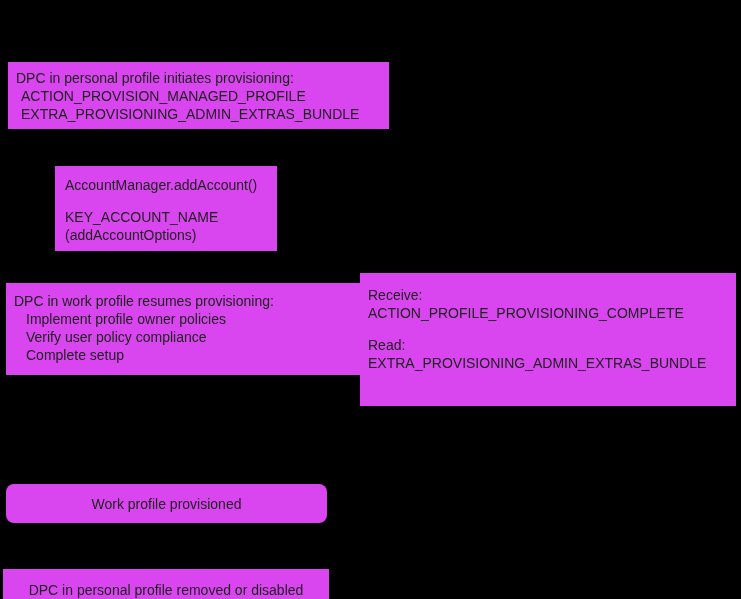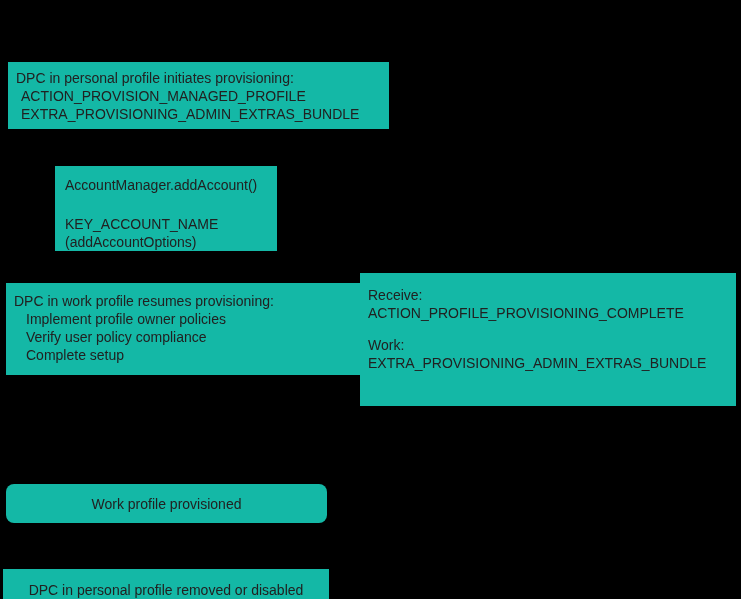--- a/index.html
+++ b/index.html
@@ -13,38 +13,38 @@
     height: 599px;
     background: #000000;
     overflow: hidden;
     font-family: "Liberation Sans", sans-serif;
     color: #212121;
     font-size: 14px;
     line-height: 18px;
   }
   .box {
     position: absolute;
-    background: #14b8a6;
+    background: #d946ef;
     box-sizing: border-box;
   }
   .box .line { white-space: nowrap; }
 
   
   .box-initiate {
     left: 8px; top: 62px; width: 381px; height: 67px;
     padding: 7px 6px 0 8px;
   }
   .box-initiate .indent-sm { padding-left: 5px; }
 
   
   .box-add-account {
     left: 55px; top: 166px; width: 222px; height: 85px;
     padding: 10px 4px 0 10px;
   }
-  .box-add-account .gap-above { margin-top: 21px; }
+  .box-add-account .gap-above { margin-top: 14px; }
 
   
   .box-resume {
     left: 6px; top: 283px; width: 376px; height: 92px;
     padding: 9px 16px 0 8px;
   }
   .box-resume .indent-md { padding-left: 12px; }
 
   
   .box-receive {
@@ -84,21 +84,21 @@
   <div class="box box-resume">
     <div class="line">DPC in work profile resumes provisioning:</div>
     <div class="line indent-md">Implement profile owner policies</div>
     <div class="line indent-md">Verify user policy compliance</div>
     <div class="line indent-md">Complete setup</div>
   </div>
 
   <div class="box box-receive">
     <div class="line">Receive:</div>
     <div class="line">ACTION_PROFILE_PROVISIONING_COMPLETE</div>
-    <div class="line gap-above">Work:</div>
+    <div class="line gap-above">Read:</div>
     <div class="line">EXTRA_PROVISIONING_ADMIN_EXTRAS_BUNDLE</div>
   </div>
 
 
   <div class="box box-center box-provisioned">
     <div class="line">Work profile provisioned</div>
   </div>
 
   <div class="box box-center box-removed">
     <div class="line">DPC in personal profile removed or disabled</div>

